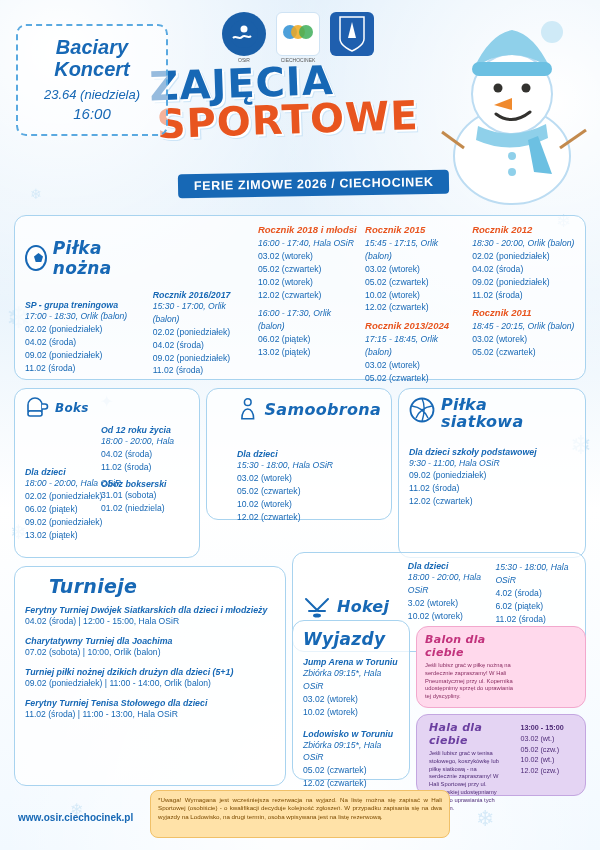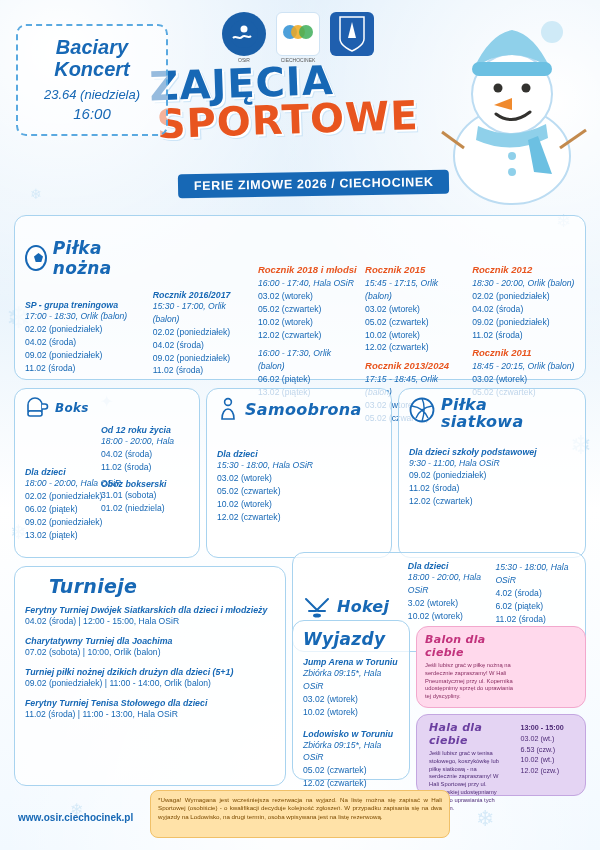--- a/index.html
+++ b/index.html
@@ -91,41 +91,40 @@
   }
   .panel-title {
     font-family: "DejaVu Sans", sans-serif;
     font-weight: bold; font-style: italic;
     color: #1768b5;
     letter-spacing: 0.3px;
   }
   .col-head {
     color: #e8551f; font-weight: bold; font-style: italic; font-size: 9.5px;
     margin-bottom: 2px;
-    margin-top: 40px;
   }
   .line { color: #1768b5; font-size: 8.6px; line-height: 1.5; }
   .line-b { color: #1768b5; font-size: 8.8px; font-style: italic; font-weight: bold; }
 
   
   #football { left: 14px; top: 215px; width: 572px; height: 165px; }
   .ball {
     width: 26px; height: 26px; border-radius: 50%;
     background: #fff; border: 2px solid #1768b5;
     position: relative;
   }
   .ball::after {
     content: ""; position: absolute; left: 7px; top: 6px;
     width: 9px; height: 9px; background: #1768b5;
     clip-path: polygon(50% 0%, 100% 38%, 81% 100%, 19% 100%, 0% 38%);
   }
 
   
   #boks { left: 14px; top: 388px; width: 186px; height: 170px; }
-  #samoobrona { left: 206px; top: 388px; width: 186px; height: 170px; }
+  #samoobrona { left: 206px; top: 388px; width: 186px; height: 132px; padding-left: 20px; }
   #siatkowa { left: 398px; top: 388px; width: 188px; height: 170px; }
 
   
   #turnieje { left: 14px; top: 566px; width: 272px; height: 220px; }
   #hokej { left: 292px; top: 552px; width: 294px; height: 100px; }
   #wyjazdy { left: 292px; top: 620px; width: 118px; height: 160px; }
   #balon { left: 416px; top: 626px; width: 170px; height: 82px; background: #ffd9ec; border-color: #f2a8cd; }
   #hala { left: 416px; top: 714px; width: 170px; height: 82px; background: #e4d4f3; border-color: #c3a6e0; }
   #uwaga {
     left: 150px; top: 790px; width: 300px; height: 48px;
@@ -448,21 +447,21 @@
 
   <div class="panel" id="hala">
     <div class="panel-inner" style="padding:6px 12px; display:flex; gap:16px;">
       <div style="width:92px;">
         <div class="panel-title" style="font-size:11px; color:#6b3fa0;">Hala dla ciebie</div>
         <div style="font-size:5.8px; color:#4e2b77; line-height:1.35; margin-top:3px;">Jeśli lubisz grać w tenisa stołowego, koszykówkę lub piłkę siatkową - na serdecznie zapraszamy! W Hali Sportowej przy ul. Lipnowskiej udostępniamy sprzęt do uprawiania tych dyscyplin.</div>
       </div>
       <div style="width:64px; color:#4e2b77; font-size:7.2px; line-height:1.5; padding-top:2px;">
         <div style="font-weight:bold;">13:00 - 15:00</div>
         <div>03.02 (wt.)</div>
-        <div>6.53 (czw.)</div>
+        <div>05.02 (czw.)</div>
         <div>10.02 (wt.)</div>
         <div>12.02 (czw.)</div>
       </div>
     </div>
   </div>
 
   <div class="panel" id="uwaga">
     <div class="uwaga-text">*Uwaga! Wymagana jest wcześniejsza rezerwacja na wyjazd. Na listę można się zapisać w Hali Sportowej (osobiście) - o kwalifikacji decyduje kolejność zgłoszeń. W przypadku zapisania się na dwa wyjazdy na Lodowisko, na drugi termin, osoba wpisywana jest na listę rezerwową.</div>
   </div>
 

